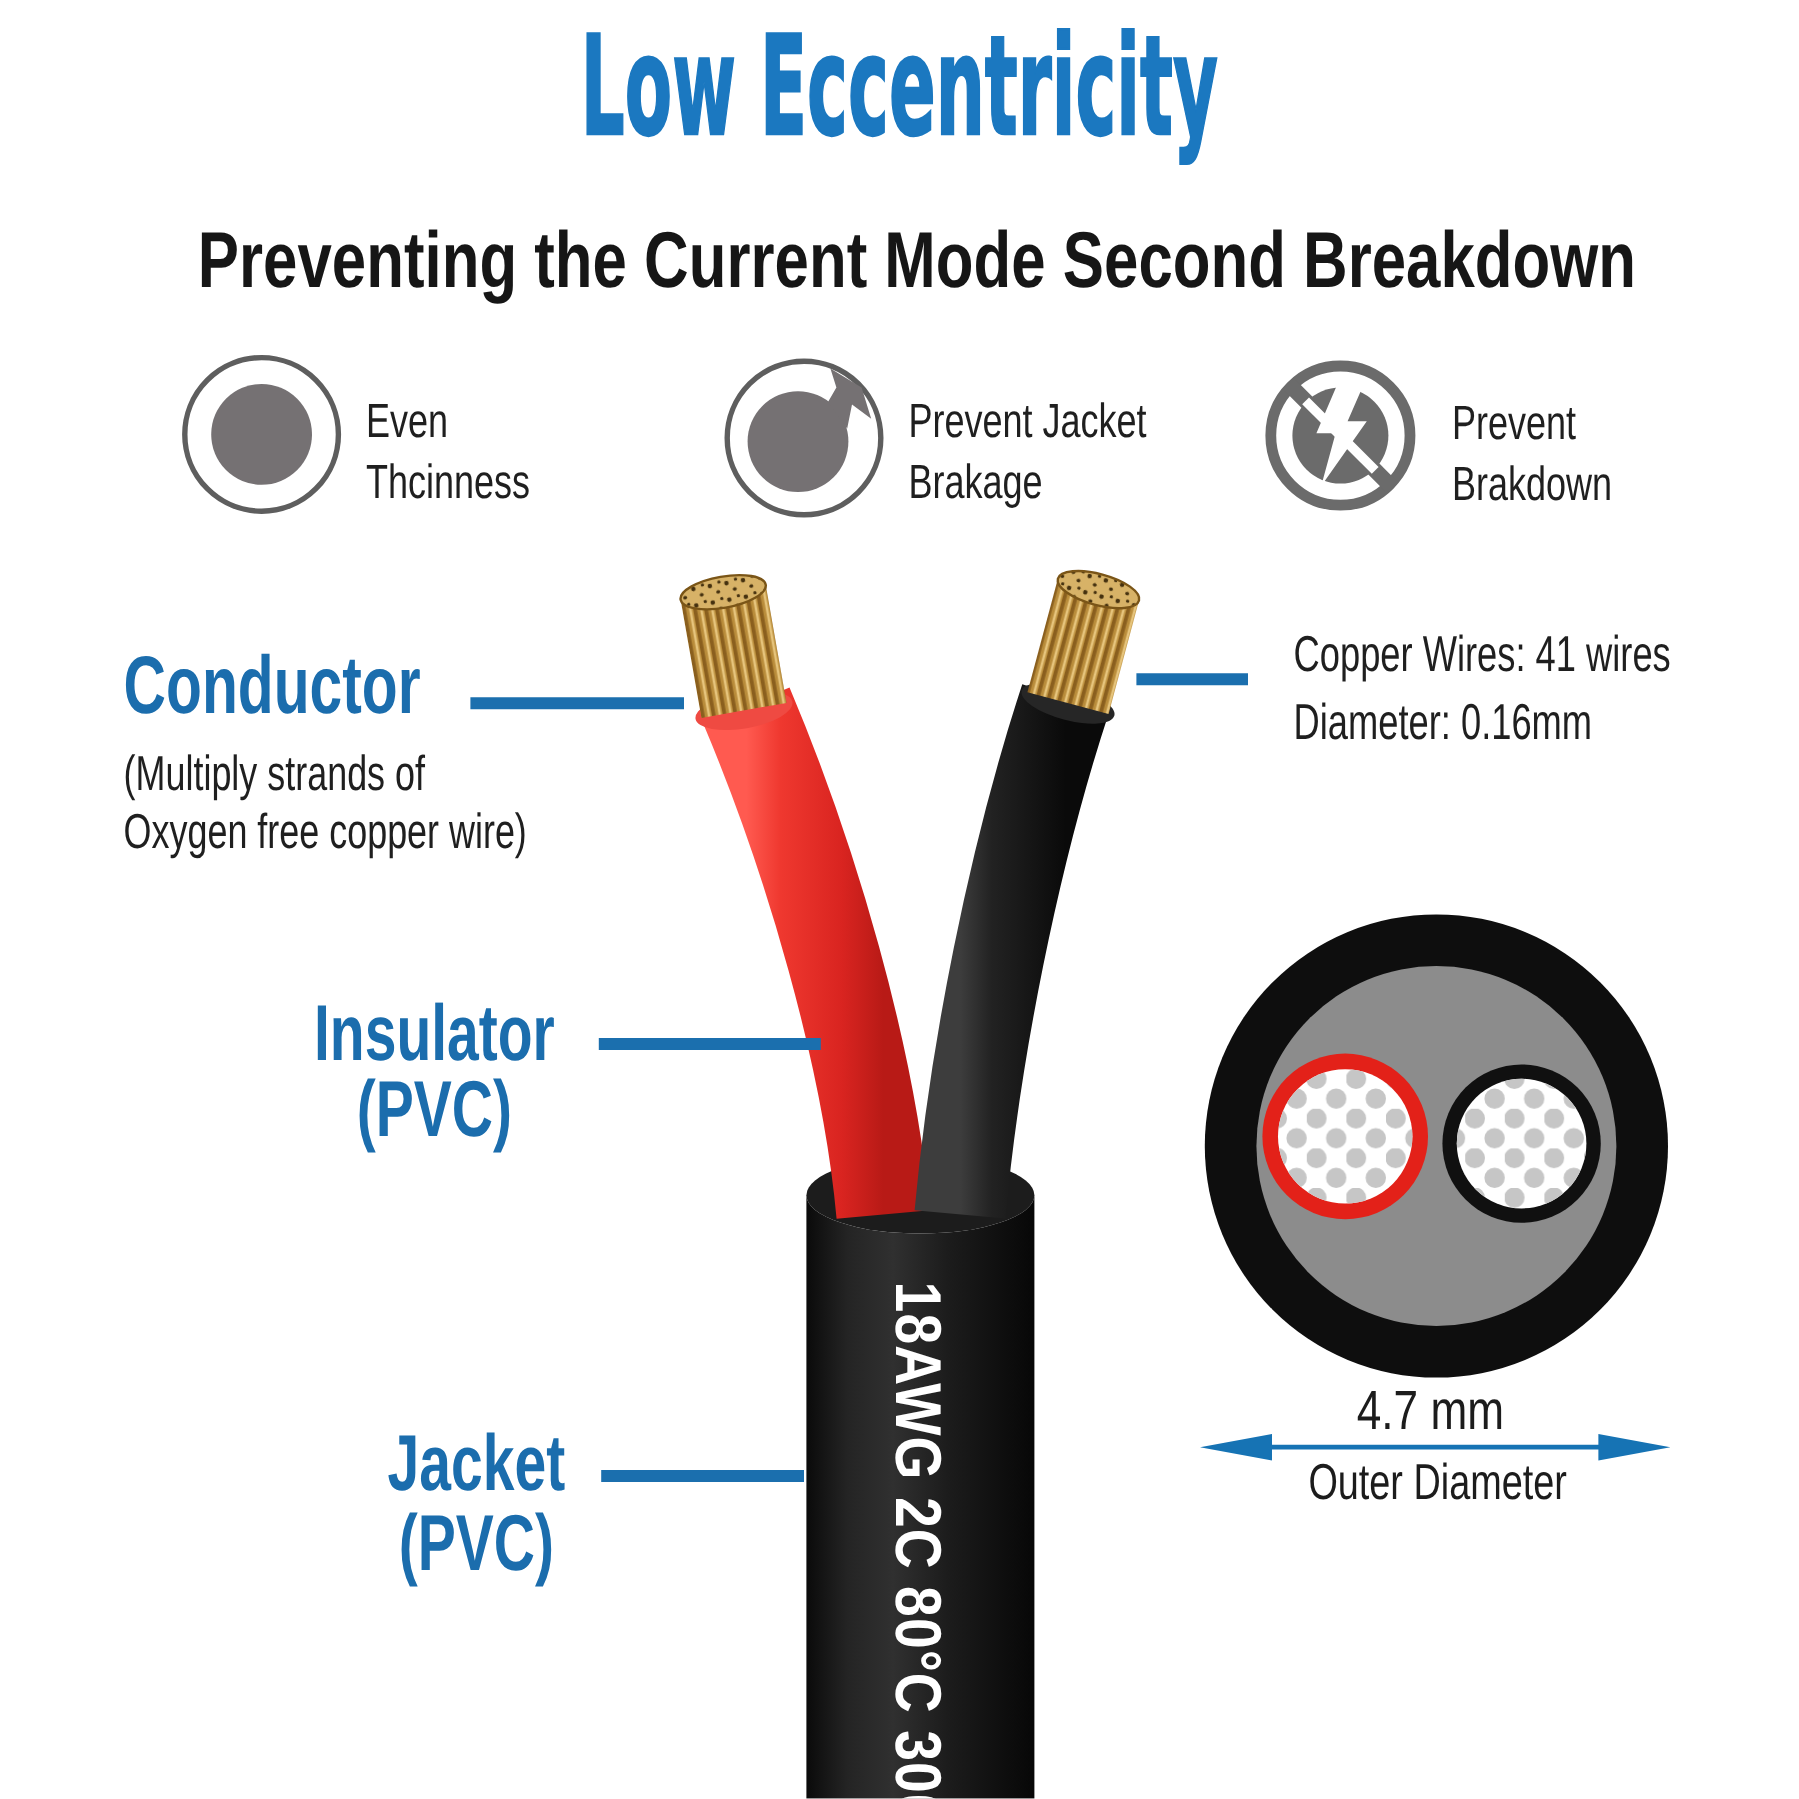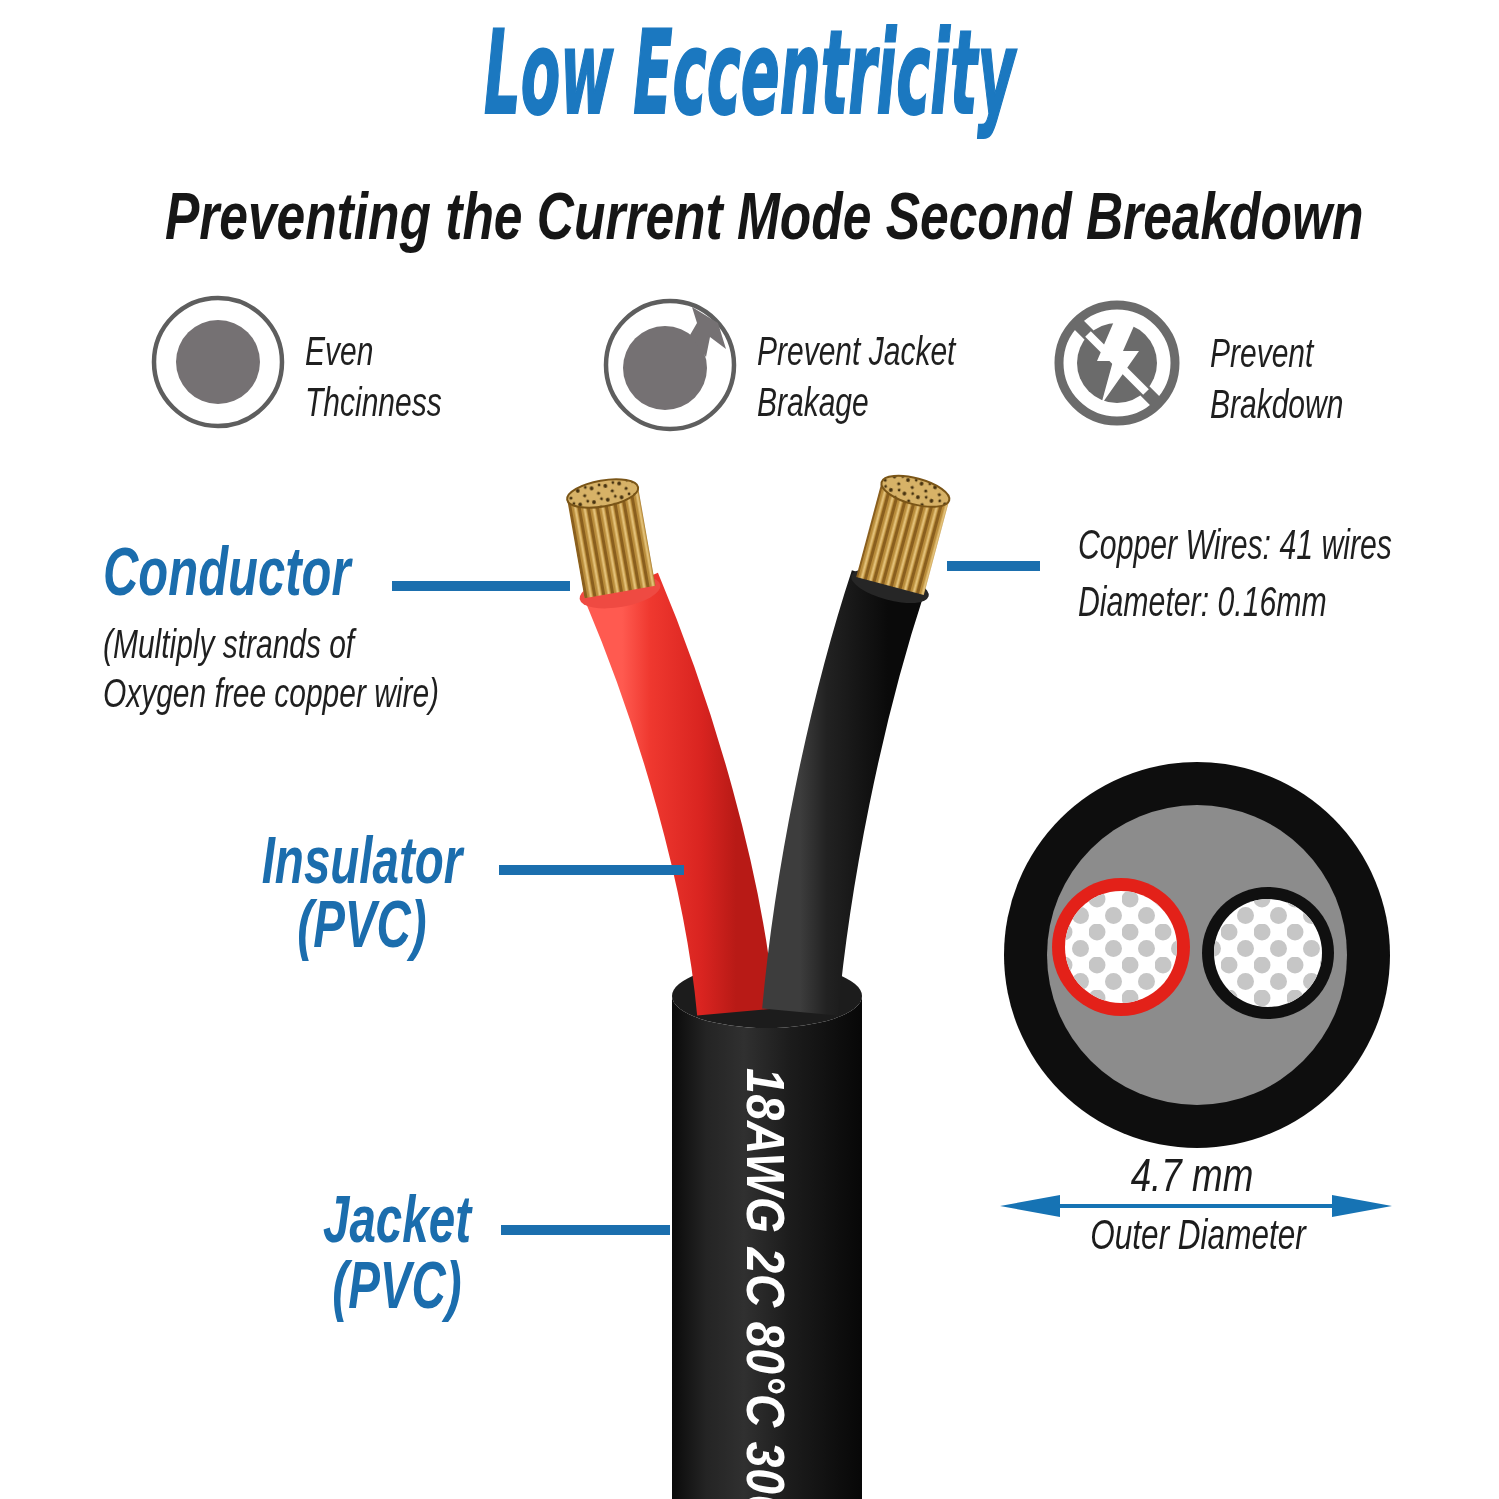--- a/index.html
+++ b/index.html
@@ -1,18 +1,18 @@
 <!DOCTYPE html>
 <html><head>
 <meta charset="utf-8">
 <style>
   html,body{margin:0;padding:0;background:#fff;}
   .canvas{
     position:relative;width:1499px;height:1499px;background:#ffffff;
-    overflow:hidden;font-family:"Liberation Sans",sans-serif;font-style:italic;
+    overflow:hidden;font-family:"Liberation Sans",sans-serif;
   }
   .abs{position:absolute;white-space:nowrap;}
   .scene{position:absolute;left:0;top:0;z-index:1;}
   .txt{z-index:2;}
   .page-title{
     left:0;top:6px;width:1499px;text-align:center;
     font-family:"DejaVu Sans",sans-serif;font-weight:bold;font-size:115px;
     color:#1B78C0;-webkit-text-stroke:2px #1B78C0;
     transform:scaleX(0.50);transform-origin:center top;
   }

